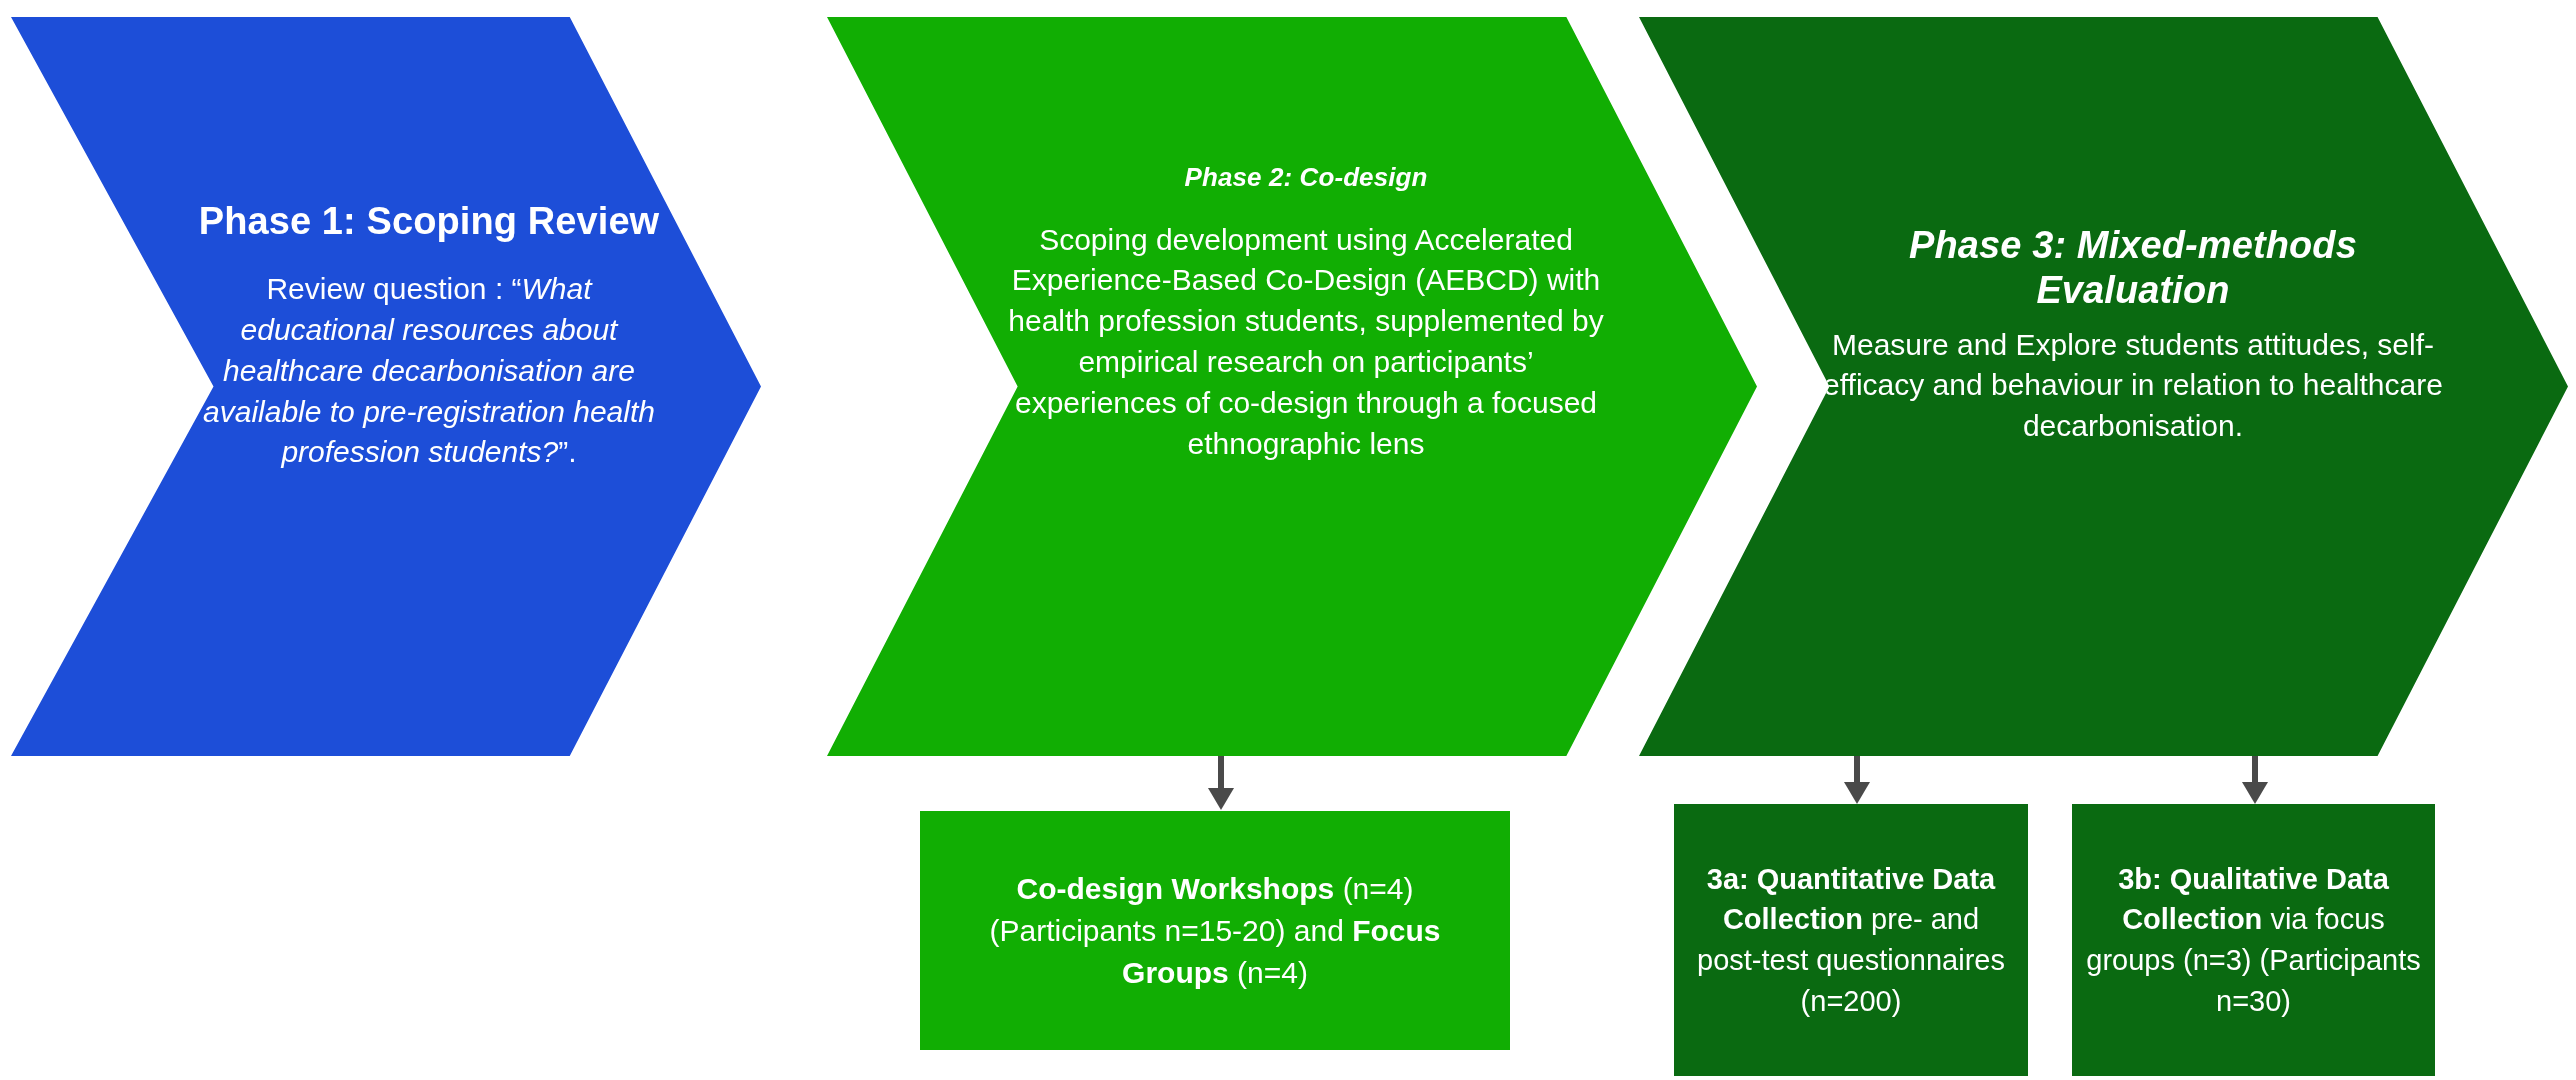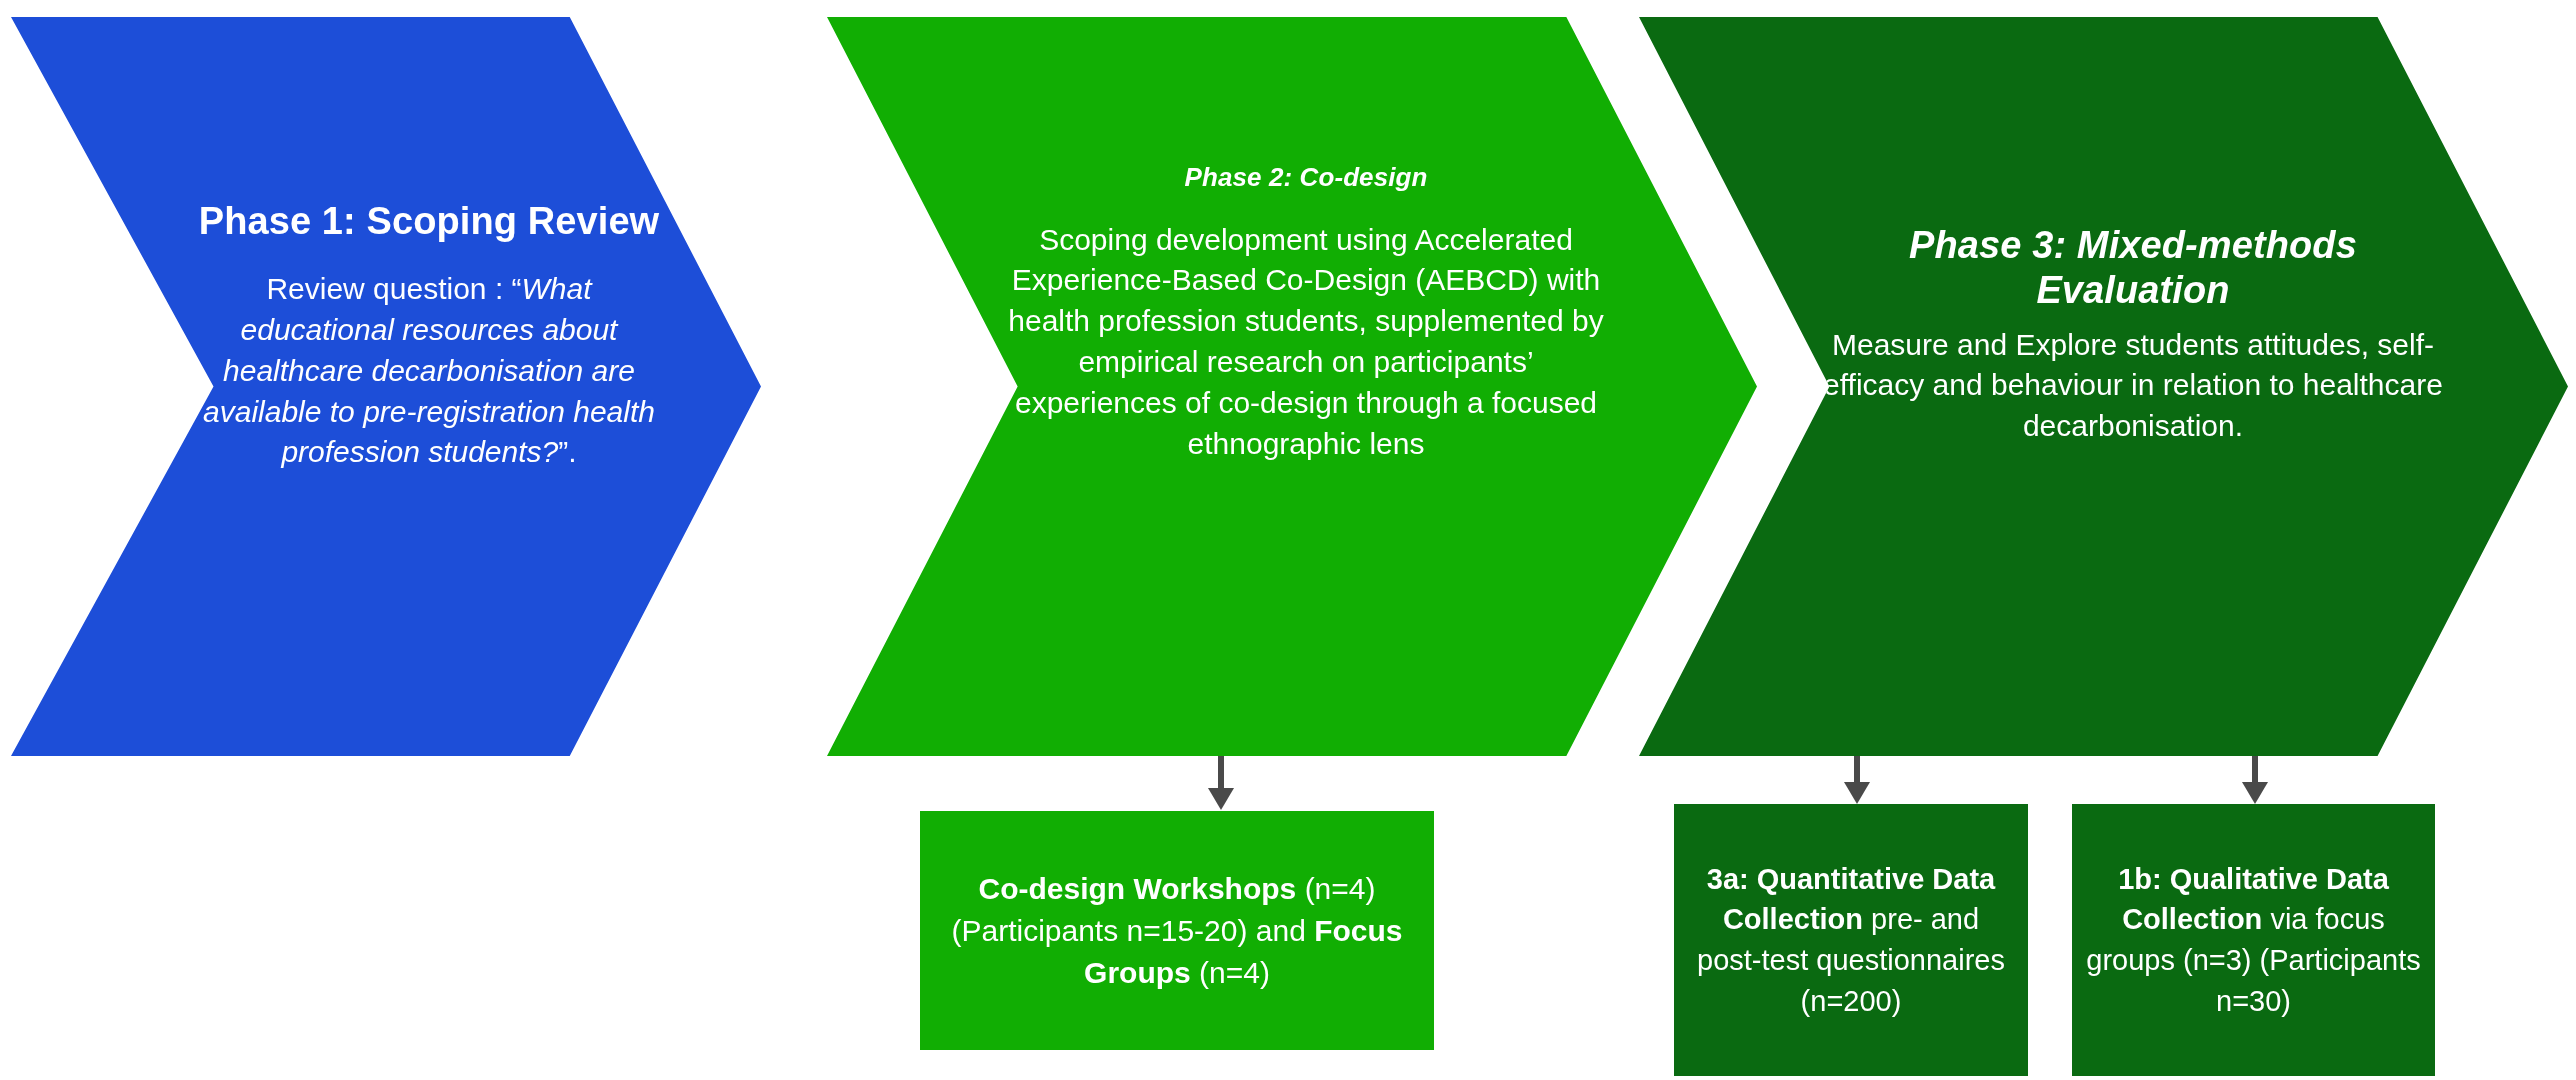--- a/index.html
+++ b/index.html
@@ -140,21 +140,21 @@
     text-align: center;
     display: flex;
     align-items: center;
     justify-content: center;
     padding: 11px 13.3px;
     line-height: 1.40;
   }
   .box-codesign {
     left: 920px;
     top: 811px;
-    width: 514px;
+    width: 590px;
     height: 239px;
     background: #11ae03;
     font-size: 30px;
   }
   .box-3a {
     left: 1674px;
     top: 804px;
     width: 354px;
     height: 272px;
     background: #0a6a11;
@@ -211,17 +211,17 @@
 
   <div class="outcome-box box-codesign">
     <div><b>Co-design Workshops</b><span> (n=4) (Participants n=15-20) and </span><b>Focus Groups</b><span> (n=4)</span></div>
   </div>
 
   <div class="outcome-box box-3a">
     <div><b>3a: Quantitative Data Collection</b><span> pre- and post-test questionnaires (n=200)</span></div>
   </div>
 
   <div class="outcome-box box-3b">
-    <div><b>1b: Qualitative Data Collection</b><span> via focus groups (n=3) (Participants n=30)</span></div>
+    <div><b>3b: Qualitative Data Collection</b><span> via focus groups (n=3) (Participants n=30)</span></div>
   </div>
 
 </div>
 
 
 </body></html>

